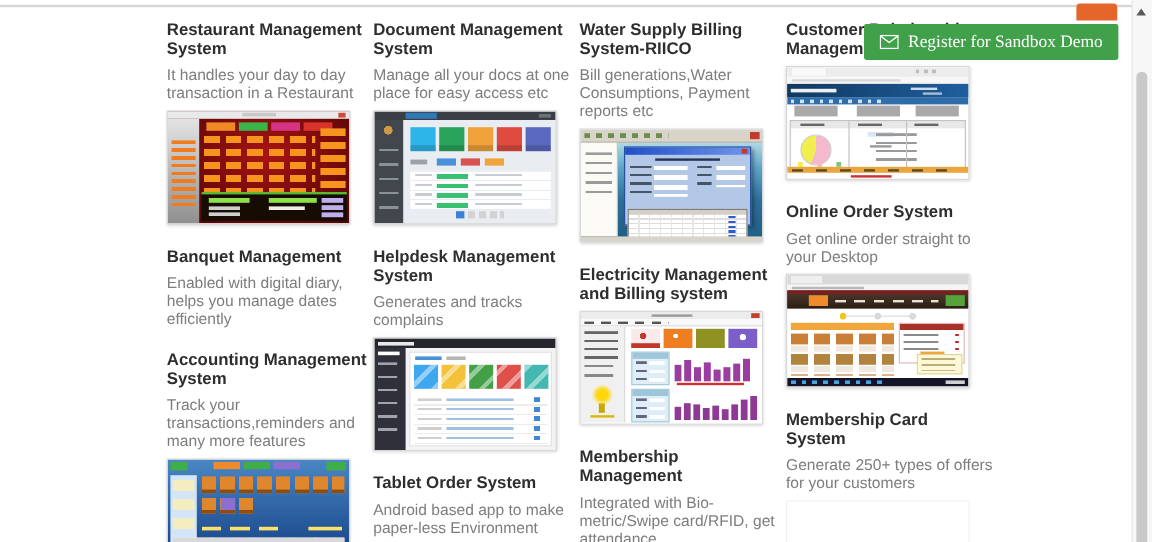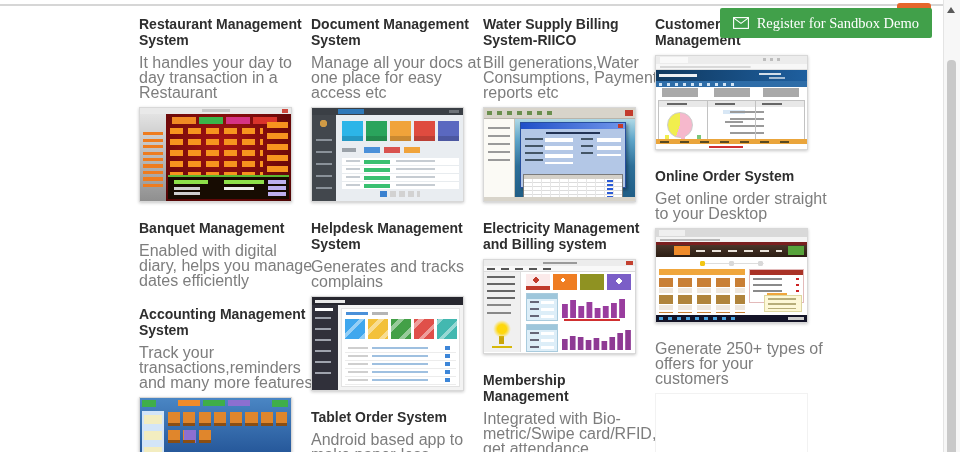--- a/index.html
+++ b/index.html
@@ -3,41 +3,41 @@
 <meta charset="utf-8">
 <style>
   html,body{margin:0;padding:0;}
   .page{position:relative;width:960px;height:452px;overflow:hidden;background:#fff;
         font-family:"Liberation Sans",sans-serif;}
   .top-line{position:absolute;left:0;top:4px;right:16px;height:2px;background:#d6d6d6;}
 
   
   .orange-tab{position:absolute;right:29px;top:3px;width:34px;height:14px;background:#e5662b;
               border-radius:3px 3px 0 0;z-index:5;cursor:pointer;}
-  .register-btn{position:absolute;right:28px;top:8px;height:30px;z-index:6;display:flex;
+  .register-btn{position:absolute;right:28px;top:20px;height:30px;z-index:6;display:flex;
                 align-items:center;gap:8px;padding:0 13px;background:#41a04a;border:none;
                 border-radius:2px;color:#fff;font-family:"Liberation Serif",serif;
                 font-size:14.5px;cursor:pointer;}
   .register-btn .env{display:flex;align-items:center;}
 
   
   .scrollbar{position:absolute;right:0;top:0;bottom:0;width:16px;background:#f7f7f7;
              border-left:1px solid #e4e4e4;z-index:7;}
   .sb-up{position:absolute;top:7px;left:3px;width:0;height:0;border-left:4px solid transparent;
          border-right:4px solid transparent;border-bottom:6px solid #5a5a5a;cursor:pointer;}
   .sb-thumb{position:absolute;top:60px;left:3px;width:9px;height:400px;background:#c9c9c9;
             border-radius:4px;cursor:pointer;}
 
   
   .grid{position:absolute;left:139px;top:16px;display:flex;}
   .col{width:172px;}
   .card{margin-bottom:18px;}
   .card-title{margin:0 0 7px 0;width:168px;font-size:14px;line-height:16px;font-weight:700;
               color:#2e2e2e;cursor:pointer;}
-  .card-desc{margin:0 0 7px 0;width:176px;font-size:16px;line-height:15px;color:#7d7d7d;}
+  .card-desc{margin:0 0 7px 0;width:176px;font-size:13px;line-height:15px;color:#7d7d7d;}
 
   .thumb{position:relative;width:153px;height:95px;overflow:hidden;box-sizing:border-box;
          border:1px solid #d8d8d8;box-shadow:0 1px 3px rgba(0,0,0,.22);cursor:pointer;}
   .thumb>*{position:absolute;background-repeat:no-repeat;}
 
   
   .t-rest{background:radial-gradient(ellipse at 55% 38%,#a81414 0%,#7a0b0b 45%,#430404 100%);}
   .t-rest .r1{top:0;left:0;right:0;height:6px;background-color:#e9e9e9;
     background-image:linear-gradient(#cf4a3f,#cf4a3f),linear-gradient(#c9c9c9,#c9c9c9);
     background-size:6px 4px,28px 3px;background-position:calc(100% - 3px) 1px,50% 1px;}
@@ -476,20 +476,21 @@
           <div class="o1"></div>
           <div class="o2"></div>
           <div class="o3"></div>
           <div class="o4"></div>
           <div class="o5"></div>
           <div class="o6"></div>
           <div class="o7"></div>
         </div>
       </div>
       <div class="card">
+        <h3 class="card-title">Membership Card System</h3>
         <p class="card-desc">Generate 250+ types of offers for your customers</p>
         <div class="thumb t-hidden"></div>
       </div>
     </div>
 
   </div>
 
   <div class="scrollbar">
     <div class="sb-up"></div>
     <div class="sb-thumb"></div>

